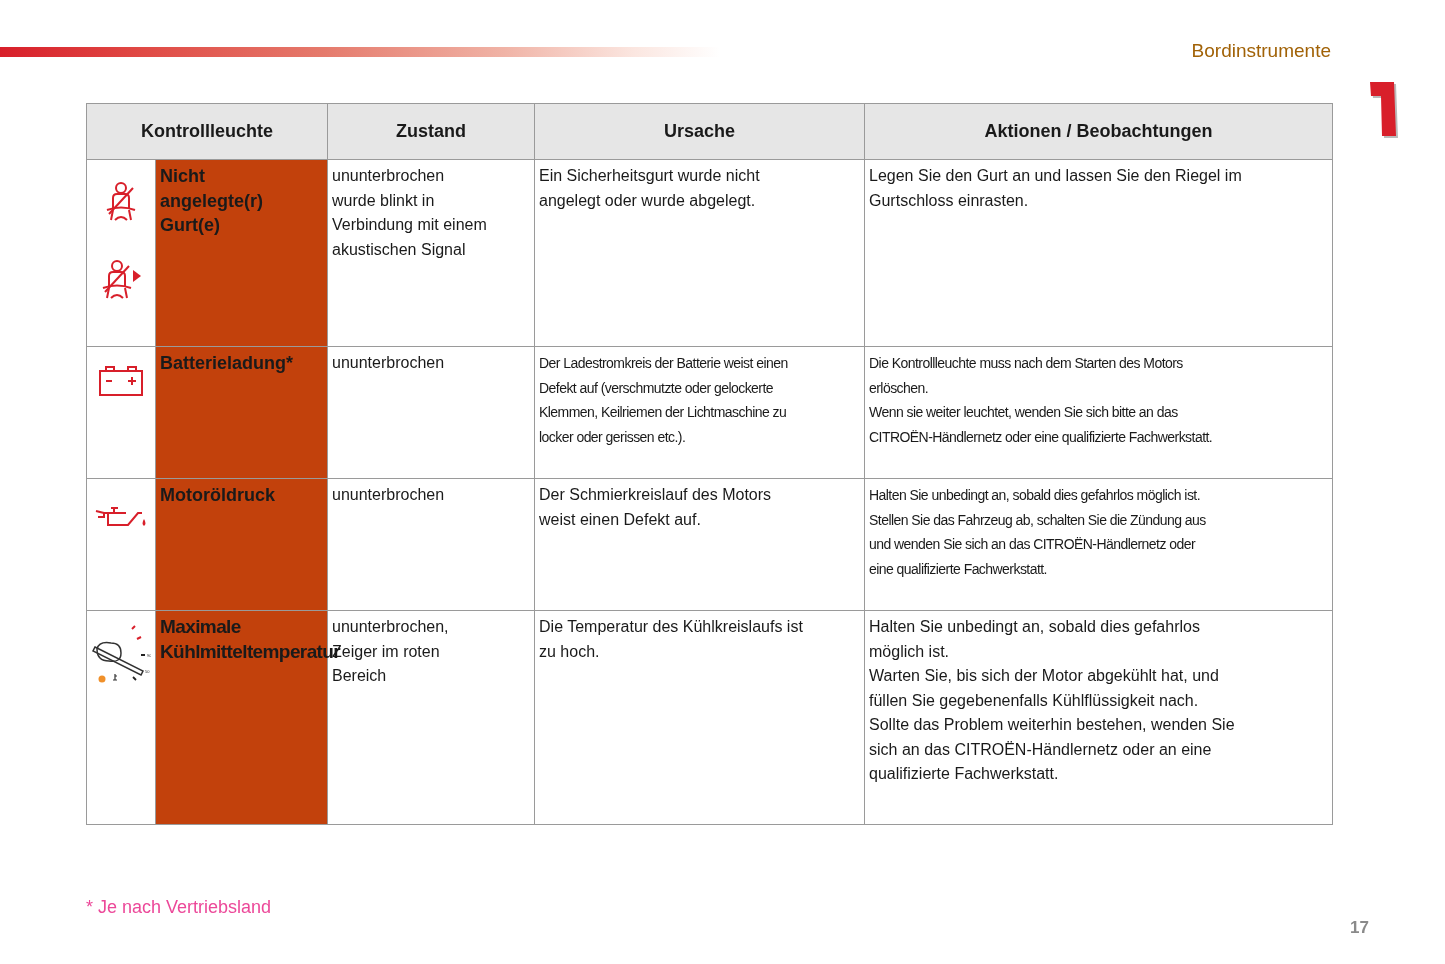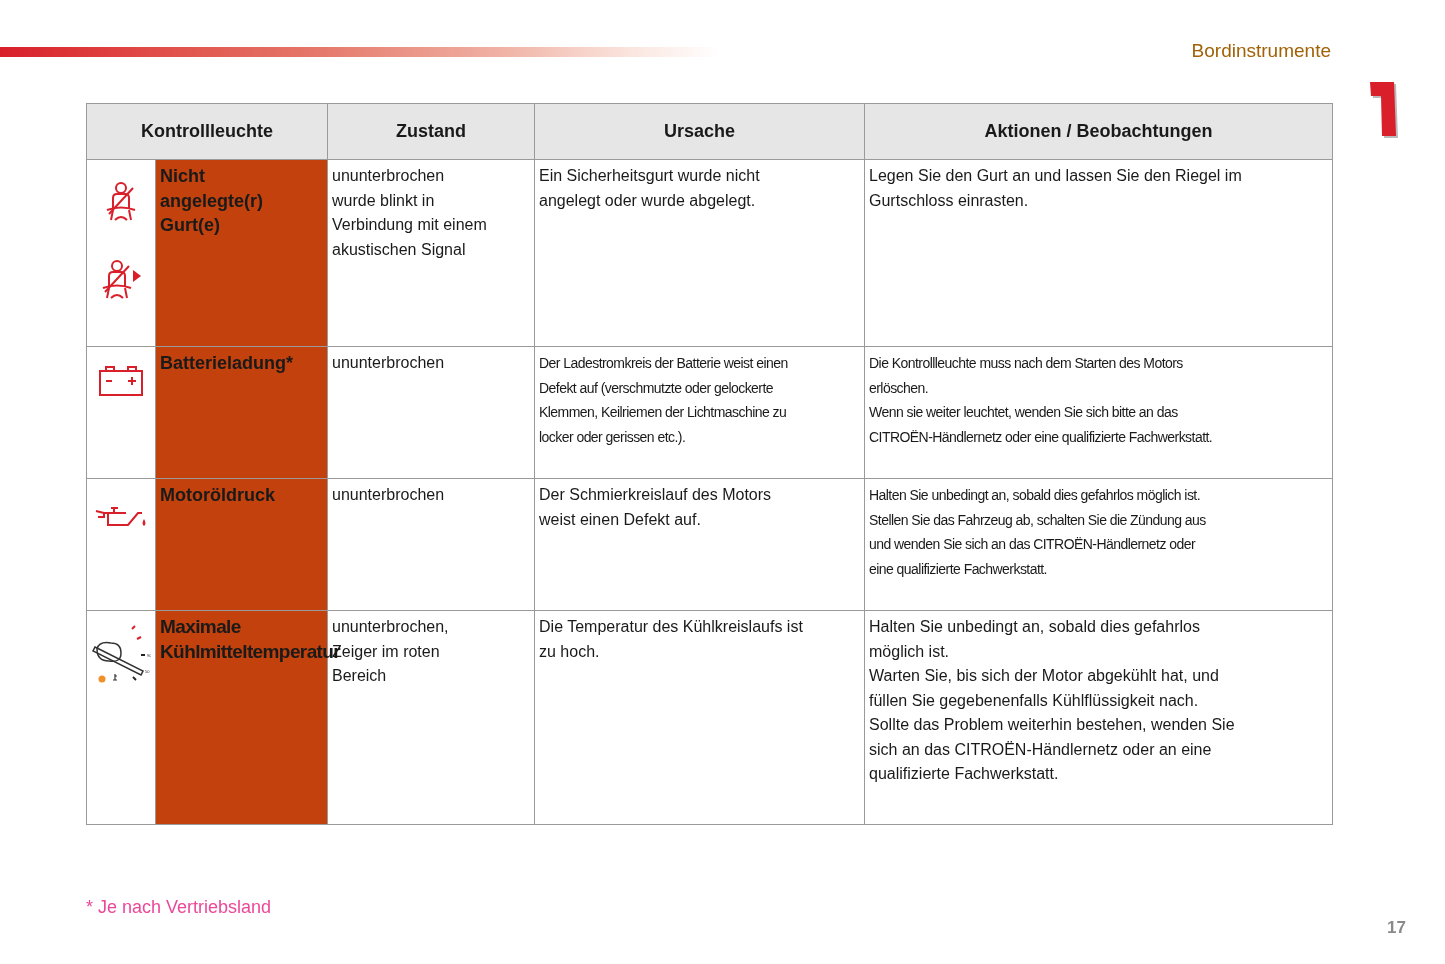--- a/index.html
+++ b/index.html
@@ -14,21 +14,21 @@
     background:linear-gradient(to right, #d81f2a 0%, #e04a45 20%, #e57a6c 45%, #f0b3a6 70%, #fbe6e0 88%, rgba(255,255,255,0) 100%);
   }
   .section-title {
     position:absolute; right:114px; top:40px;
     font-size:19px; color:#a16207;
   }
   .chapter-num {
     position:absolute; left:1368px; top:78px; width:34px; height:62px;
   }
   .page-number {
-    position:absolute; left:1387px; top:918px;
+    position:absolute; left:1350px; top:918px;
     font-size:17px; font-weight:bold; color:#8a8a8a;
   }
   .footnote {
     position:absolute; left:86px; top:884px;
     font-size:18px; color:#ec4899;margin-top:13px;
   }
   table.main {
     position:absolute; left:86px; top:103px;
     border-collapse:collapse;
     table-layout:fixed;

